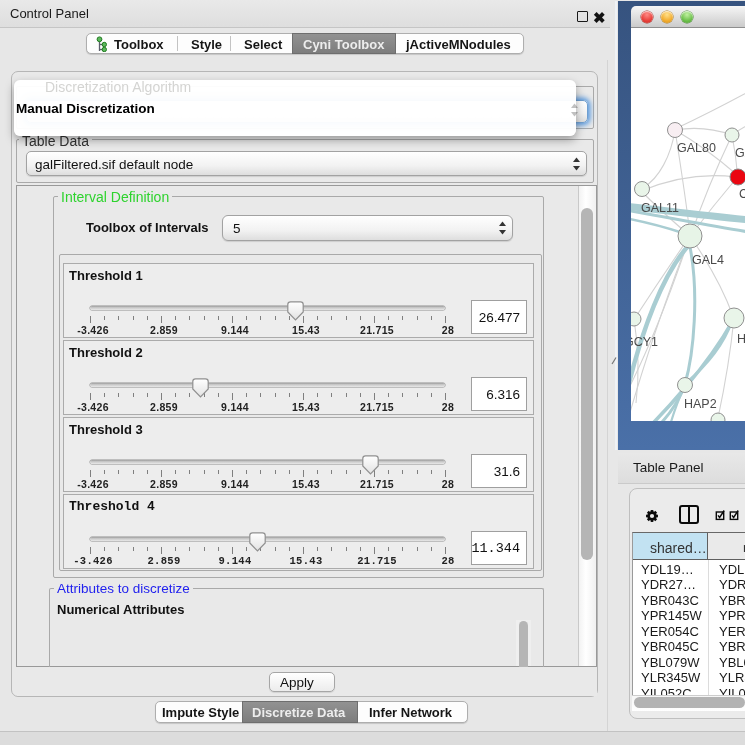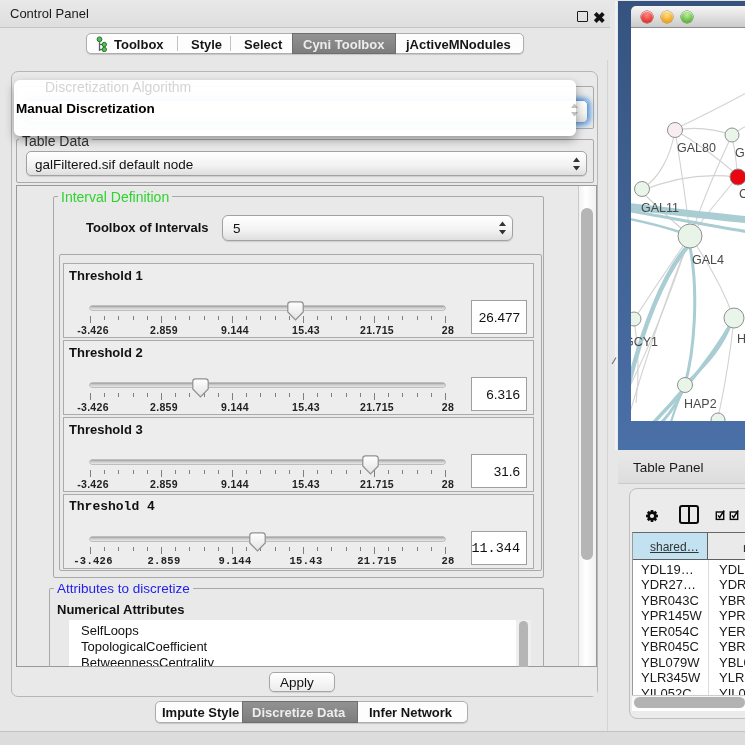--- a/index.html
+++ b/index.html
@@ -285,25 +285,20 @@
     </svg></div>
         <div class="vbox">
           <span>11.344</span>
         </div>
       </div>
     </div>
 
   <div class="gbox" style="left:49px;top:588px;width:493px;height:85px;border-bottom:none;"></div>
   <div class="abs" style="left:54px;top:581px;background:#e9e9e9;padding:0 3px;font-size:13.5px;color:#2222ee;">Attributes to discretize</div>
   <div class="abs" style="left:57px;top:602px;font-size:13px;font-weight:bold;color:#111;">Numerical Attributes</div>
-  <div class="abs" style="left:69px;top:620px;width:447px;height:46px;background:#fff;overflow:hidden;">
-    <div style="position:absolute;left:12px;top:3px;font-size:13px;color:#111;">SelfLoops</div>
-    <div style="position:absolute;left:12px;top:19px;font-size:13px;color:#111;">TopologicalCoefficient</div>
-    <div style="position:absolute;left:12px;top:35px;font-size:13px;color:#111;">BetweennessCentrality</div>
-  </div>
   <div class="abs" style="left:516px;top:620px;width:15px;height:46px;background:#efefef;"></div>
   <div class="abs" style="left:519px;top:621px;width:9px;height:46px;background:#b5b5b5;border-radius:5px 5px 0 0;"></div>
 
   <div class="abs" style="left:17px;top:667px;width:580px;height:29px;background:#e9e9e9;"></div>
 
   <div class="abs" style="left:269px;top:672px;width:66px;height:20px;background:linear-gradient(#ffffff,#ececec);border:1px solid #a6a6a6;border-radius:5px;box-sizing:border-box;box-shadow:0 1px 1px rgba(0,0,0,0.1);"></div>
   <div class="abs" style="left:280px;top:675px;font-size:13.5px;color:#111;">Apply</div>
 
   <div class="abs" style="left:155px;top:701px;width:313px;height:22px;background:#fdfdfd;border:1px solid #aeaeae;border-radius:5px;box-sizing:border-box;box-shadow:0 1px 1px rgba(0,0,0,0.15);"></div>
   <div class="abs" style="left:162px;top:705px;font-size:13px;font-weight:600;color:#151515;">Impute Style</div>
@@ -414,21 +409,21 @@
     <svg width="11" height="12" viewBox="0 0 11 12">
         <rect x="1.3" y="3" width="7.4" height="7.4" fill="none" stroke="#0a0a0a" stroke-width="1.4"></rect>
         <path d="M3 6.3 L4.6 8.5 L9.2 1.5" fill="none" stroke="#0a0a0a" stroke-width="1.4"></path>
       </svg>
   </div>
 
   <div class="abs" style="left:632px;top:532px;width:113px;height:163px;background:#fff;overflow:hidden;border-top:1px solid #686868;border-left:1px solid #9a9a9a;box-sizing:border-box;">
 
     <div style="position:absolute;left:0;top:0;width:75px;height:27px;background:#c2e2f2;border-right:1px solid #5f5f5f;border-bottom:1px solid #5f5f5f;box-sizing:border-box;"></div>
     <div style="position:absolute;left:75px;top:0;width:41px;height:27px;background:#eaeaea;border-right:1px solid #5f5f5f;border-bottom:1px solid #5f5f5f;box-sizing:border-box;"></div>
-    <div style="position:absolute;left:17px;top:7px;font-size:12px;color:#333;text-decoration:underline;">shared…</div>
+    <div style="position:absolute;left:17px;top:7px;font-size:14px;color:#333;">shared…</div>
     <div style="position:absolute;left:110px;top:7px;font-size:13px;color:#333;">na</div>
     <div style="position:absolute;left:75px;top:27px;width:1px;height:136px;background:#dcdcdc;"></div>
     <div id="tablerows">
         <div style="position:absolute;left:8px;top:28.5px;font-size:13px;color:#1a1a1a;">YDL19…</div>
         <div style="position:absolute;left:86px;top:28.5px;font-size:13px;color:#1a1a1a;">YDL1</div>
         <div style="position:absolute;left:8px;top:44px;font-size:13px;color:#1a1a1a;">YDR27…</div>
         <div style="position:absolute;left:86px;top:44px;font-size:13px;color:#1a1a1a;">YDR2</div>
         <div style="position:absolute;left:8px;top:59.5px;font-size:13px;color:#1a1a1a;">YBR043C</div>
         <div style="position:absolute;left:86px;top:59.5px;font-size:13px;color:#1a1a1a;">YBR0</div>
         <div style="position:absolute;left:8px;top:75px;font-size:13px;color:#1a1a1a;">YPR145W</div>

